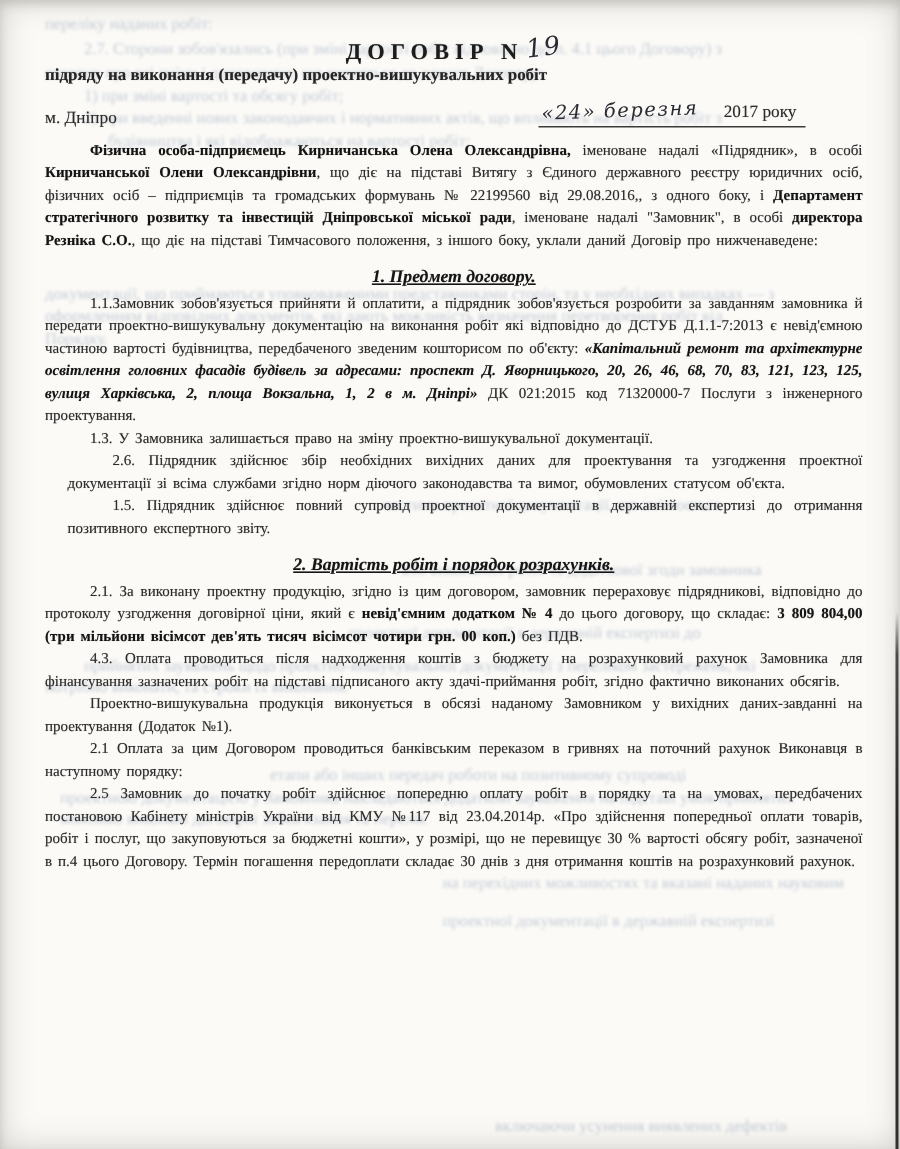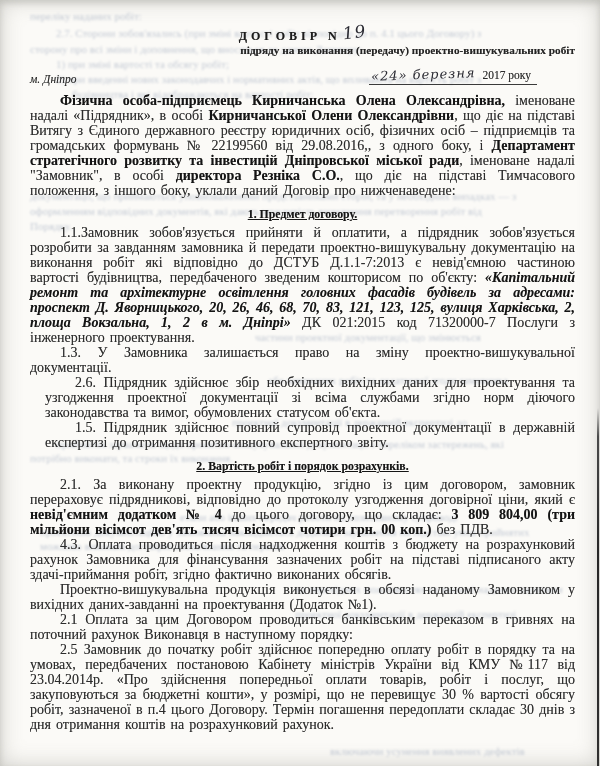--- a/index.html
+++ b/index.html
@@ -44,44 +44,44 @@
   
   .edge-line {
     position:absolute; right:1px; top:408px; bottom:0; width:2px; z-index:3;
     background: linear-gradient(to bottom, rgba(70,70,70,0), #4a4a4a 8%, #262626 40%, #303030);
   }
 
   
   .content { position:relative; z-index:2; padding:4px 25px 0 30px; }
 
   .title-row { text-align:center; margin-top:20px; height:19px; }
-  .title-typed { font-weight:bold; font-size:12px; letter-spacing:4px; color:#1c1c1c; }
+  .title-typed { font-weight:bold; font-size:15px; letter-spacing:4px; color:#1c1c1c; }
   .hand { font-family:"DejaVu Serif",serif; font-style:italic; color:#2a2a32; text-shadow:none; }
   .hand.number { display:inline-block; font-size:17px; transform:rotate(-7deg) translateY(-2px); margin-left:2px; letter-spacing:1px; }
 
-  .subtitle { text-align:right; font-weight:bold; font-size:11.3px; margin-top:1px; color:#242424; }
+  .subtitle { text-align:left; font-weight:bold; font-size:11.3px; margin-top:1px; color:#242424; }
 
   .city-date-row { display:flex; justify-content:space-between; align-items:flex-end; margin-top:12px; height:17px; }
-  .city { font-size:11.5px;font-style:italic; }
+  .city { font-size:11.5px; }
   .date-line { border-bottom:1.2px solid #3a3a3a; padding:0 6px 1px 2px; margin-right:38px; }
   .date-hand { font-size:13px; letter-spacing:1px; display:inline-block; transform:rotate(-2deg); }
-  .date-year { font-size:11.5px; text-decoration:none; margin-left:3px;text-align:center; }
+  .date-year { font-size:11.5px; text-decoration:none; margin-left:13px;text-align:center; }
 
   p.body {
-    font-size:14px; line-height:15px; text-align:justify; text-indent:30px;
+    font-size:10px; line-height:15px; text-align:justify; text-indent:30px;
     color:#2c2c2c; word-spacing:1.5px;
   }
   .first-para { margin-top:8px; }
   .b { font-weight:bold; color:#141414; }
   .i { font-style:italic; }
   .indented { margin-left:15px; text-indent:16px; }
   .gap-above { margin-top:14px; }
 
   .sec-h { text-align:center; font-size:11.8px; font-weight:bold; color:#151515; margin:9px 0 3px 0; line-height:15px; }
-  .sec-h .u { text-decoration:underline; }
+  .sec-h .u { text-decoration:underline;font-style:italic; }
 </style>
 </head>
 <body>
 
 <div class="page">
 
   <div class="ghost-layer">
     <div class="ghost g0">переліку наданих робіт:</div>
     <div class="ghost g1">2.7. Сторони зобов'язались (при зміні вартості робіт відповідно до п. 4.1 цього Договору) з</div>
     <div class="ghost g2">сторону про всі зміни і доповнення, що вносяться до даного Договору:</div>

